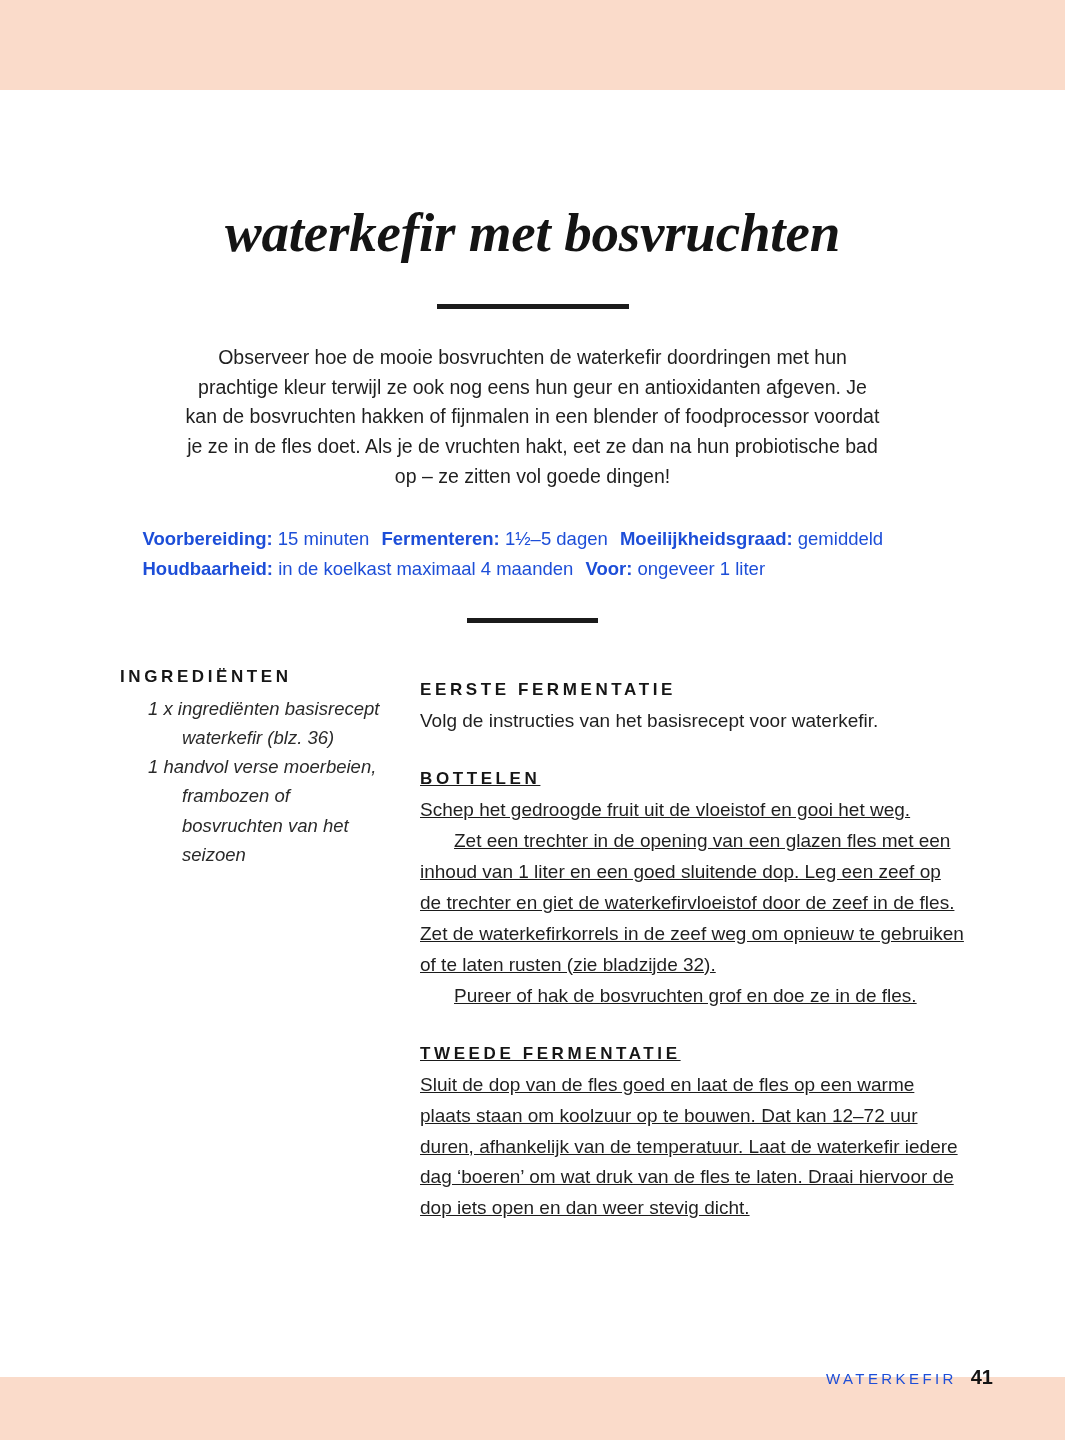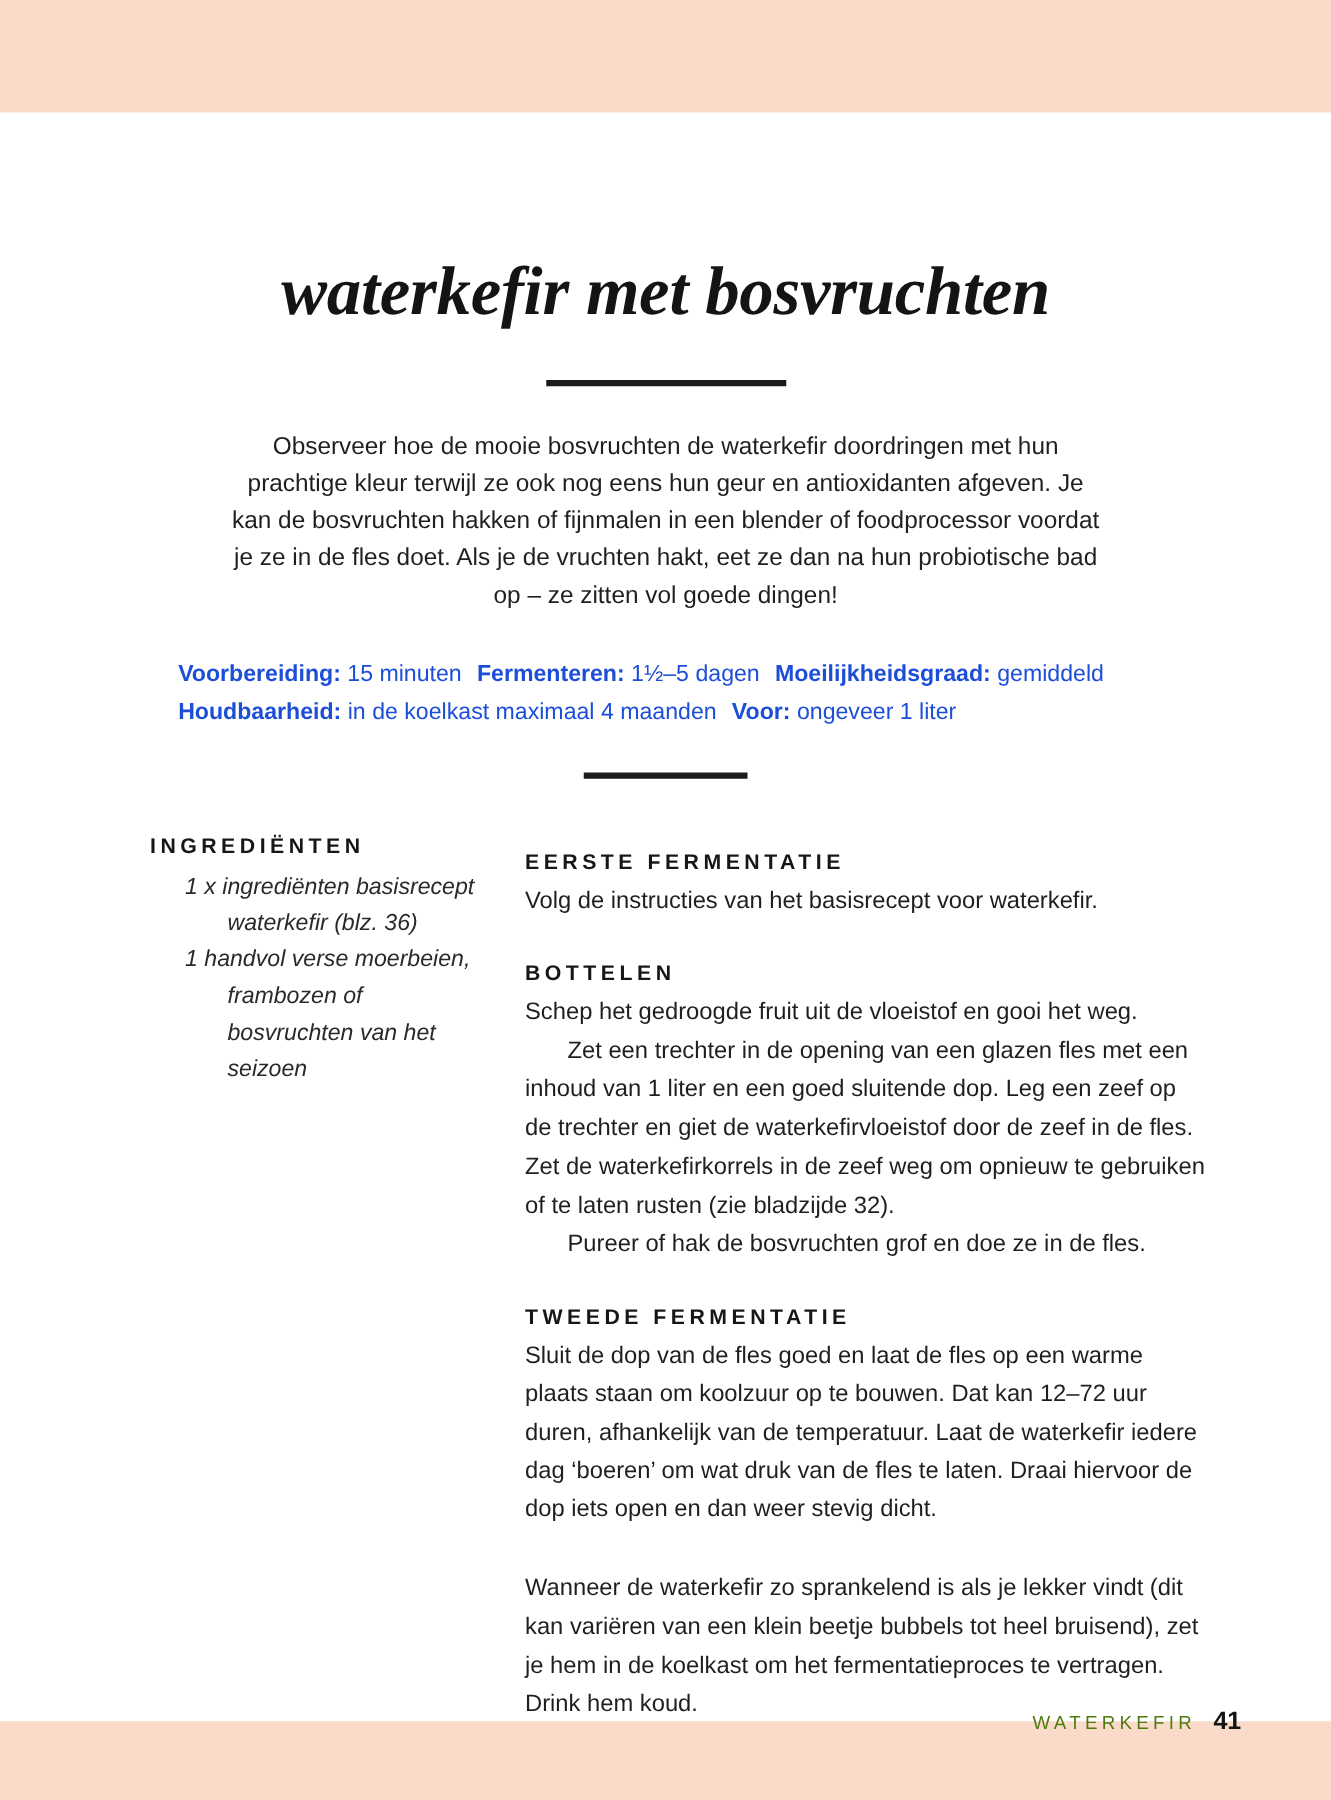--- a/index.html
+++ b/index.html
@@ -125,20 +125,21 @@
     letter-spacing: 3.6px;
     margin: 0 0 7px 0;
     color: #161616;
     text-transform: uppercase;
   }
   .col-right h2.section-heading {
     margin-bottom: 6px;
   }
   .col-right .block + .block {
     margin-top: 32px;
+    text-decoration: underline;
   }
 
   .ingredient-list {
     list-style: none;
     margin: 0;
     padding: 0;
     font-style: italic;
     font-size: 18.5px;
     line-height: 1.58;
     color: #2a2a2a;
@@ -165,21 +166,21 @@
     position: absolute;
     right: 72px;
     top: 1248px;
     display: flex;
     align-items: baseline;
     gap: 14px;
   }
   .footer-label {
     font-size: 15px;
     letter-spacing: 3.4px;
-    color: #4d7c0f;
+    color: #1d4ed8;
     font-weight: 400;
   }
   .footer-page {
     font-size: 20px;
     font-weight: 700;
     color: #141414;
     margin-top: 28px;
   }
 </style>
 </head>
@@ -233,21 +234,20 @@
         <p class="body-text">Zet een trechter in de opening van een glazen fles met een inhoud van 1 liter en een goed sluitende dop. Leg een zeef op de trechter en giet de waterkefirvloeistof door de zeef in de fles. Zet de waterkefirkorrels in de zeef weg om opnieuw te gebruiken of te laten rusten (zie bladzijde 32).</p>
         <p class="body-text">Pureer of hak de bosvruchten grof en doe ze in de fles.</p>
       </div>
 
       <div class="block">
         <h2 class="section-heading">TWEEDE FERMENTATIE</h2>
         <p class="body-text">Sluit de dop van de fles goed en laat de fles op een warme plaats staan om koolzuur op te bouwen. Dat kan 12–72 uur duren, afhankelijk van de temperatuur. Laat de waterkefir iedere dag ‘boeren’ om wat druk van de fles te laten. Draai hiervoor de dop iets open en dan weer stevig dicht.</p>
       </div>
 
       <div class="block">
-        <p class="body-text">Wanneer de waterkefir zo sprankelend is als je lekker vindt (dit kan variëren van een klein beetje bubbels tot heel bruisend), zet je hem in de koelkast om het fermentatieproces te vertragen. Drink hem koud.</p>
       </div>
 
     </div>
   </div>
 
   <div class="footer">
     <span class="footer-label">WATERKEFIR</span>
     <span class="footer-page">41</span>
   </div>
 

